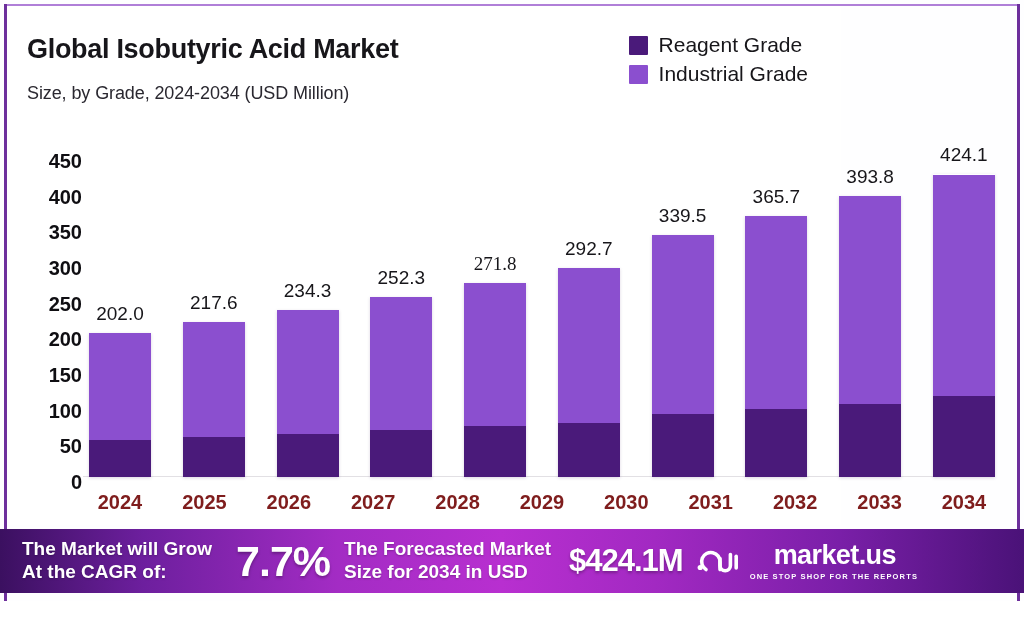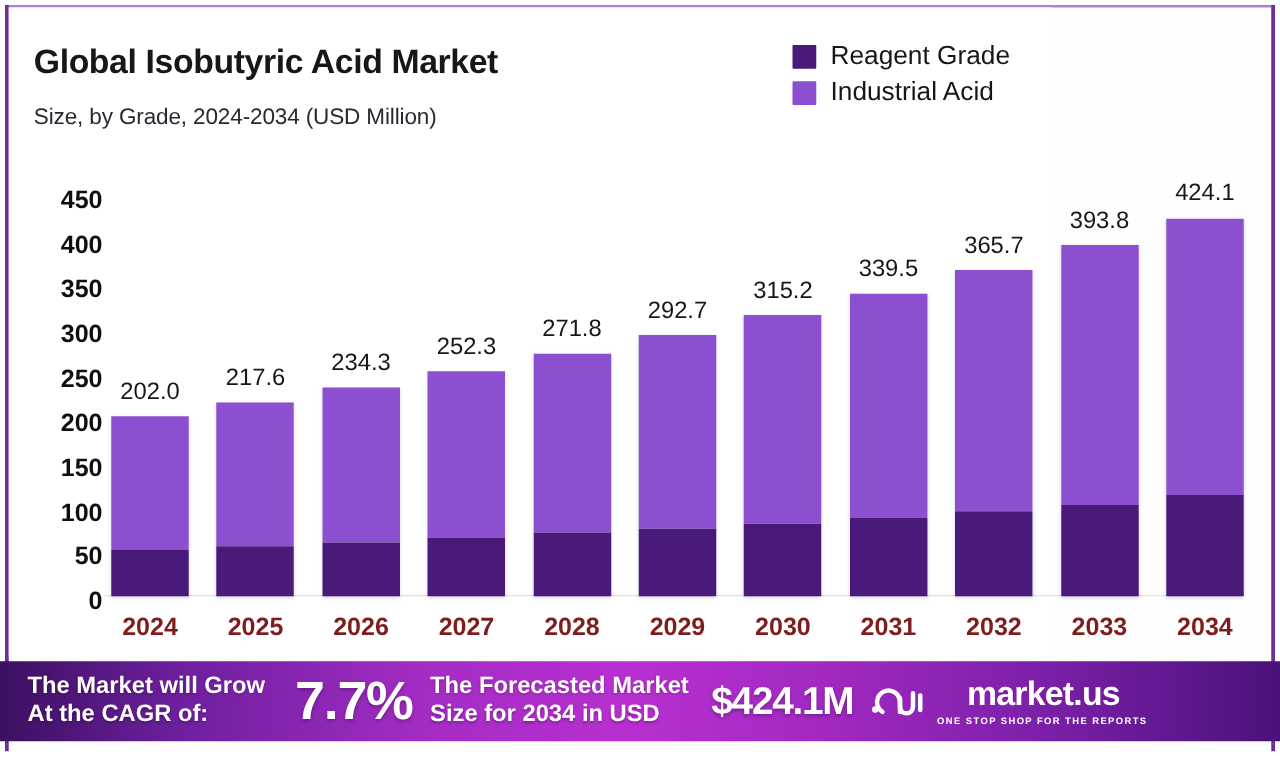--- a/index.html
+++ b/index.html
@@ -158,21 +158,21 @@
     <div class="title">Global Isobutyric Acid Market</div>
     <div class="subtitle">Size, by Grade, 2024-2034 (USD Million)</div>
 
     <div class="legend" id="legend">
         <div class="legend-row">
           <span class="swatch" style="background: rgb(74, 26, 122);"></span>
           <span class="legend-label">Reagent Grade</span>
         </div>
         <div class="legend-row">
           <span class="swatch" style="background: rgb(139, 79, 207);"></span>
-          <span class="legend-label">Industrial Acid</span>
+          <span class="legend-label">Industrial Grade</span>
         </div>
       </div>
 
     <div class="plot">
       <div class="yaxis" id="yaxis">
           <div class="ytick" style="top: 0px;">450</div>
           <div class="ytick" style="top: 35.6667px;">400</div>
           <div class="ytick" style="top: 71.3333px;">350</div>
           <div class="ytick" style="top: 107px;">300</div>
           <div class="ytick" style="top: 142.667px;">250</div>
@@ -210,35 +210,28 @@
               <div class="seg-ind" style="height: 132.894px; background: rgb(139, 79, 207);"></div>
               <div class="seg-rea" style="height: 47.08px; background: rgb(74, 26, 122);"></div>
             </div>
             <div class="bar-label" style="bottom: 187.974px;">252.3</div>
           </div>
           <div class="bar-col">
             <div class="bar-stack" style="height: 193.884px;">
               <div class="seg-ind" style="height: 143.237px; background: rgb(139, 79, 207);"></div>
               <div class="seg-rea" style="height: 50.6467px; background: rgb(74, 26, 122);"></div>
             </div>
-            <div class="bar-label" style="bottom: 201.884px;">271.8</div>
+            <div class="bar-label" style="bottom: 201.884px; font-family: Liberation Serif, serif;">271.8</div>
           </div>
           <div class="bar-col">
             <div class="bar-stack" style="height: 208.793px;">
               <div class="seg-ind" style="height: 154.579px; background: rgb(139, 79, 207);"></div>
               <div class="seg-rea" style="height: 54.2133px; background: rgb(74, 26, 122);"></div>
             </div>
             <div class="bar-label" style="bottom: 216.793px;">292.7</div>
-          </div>
-          <div class="bar-col">
-            <div class="bar-stack" style="height: 224.843px;">
-              <div class="seg-ind" style="height: 166.349px; background: rgb(139, 79, 207);"></div>
-              <div class="seg-rea" style="height: 58.4933px; background: rgb(74, 26, 122);"></div>
-            </div>
-            <div class="bar-label" style="bottom: 232.843px;">315.2</div>
           </div>
           <div class="bar-col">
             <div class="bar-stack" style="height: 242.177px;">
               <div class="seg-ind" style="height: 179.403px; background: rgb(139, 79, 207);"></div>
               <div class="seg-rea" style="height: 62.7733px; background: rgb(74, 26, 122);"></div>
             </div>
             <div class="bar-label" style="bottom: 250.177px;">339.5</div>
           </div>
           <div class="bar-col">
             <div class="bar-stack" style="height: 260.866px;">

